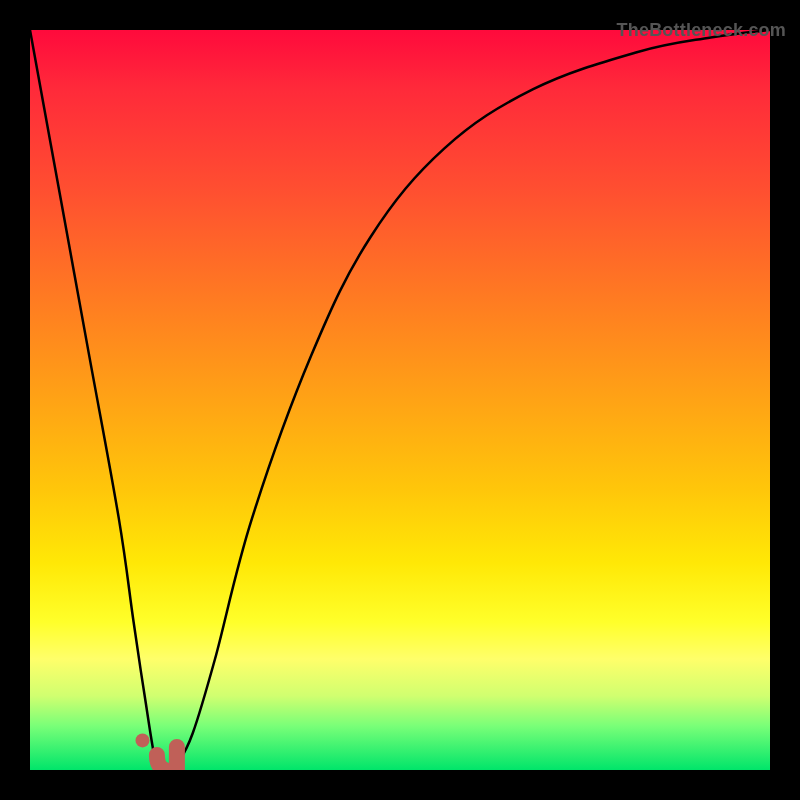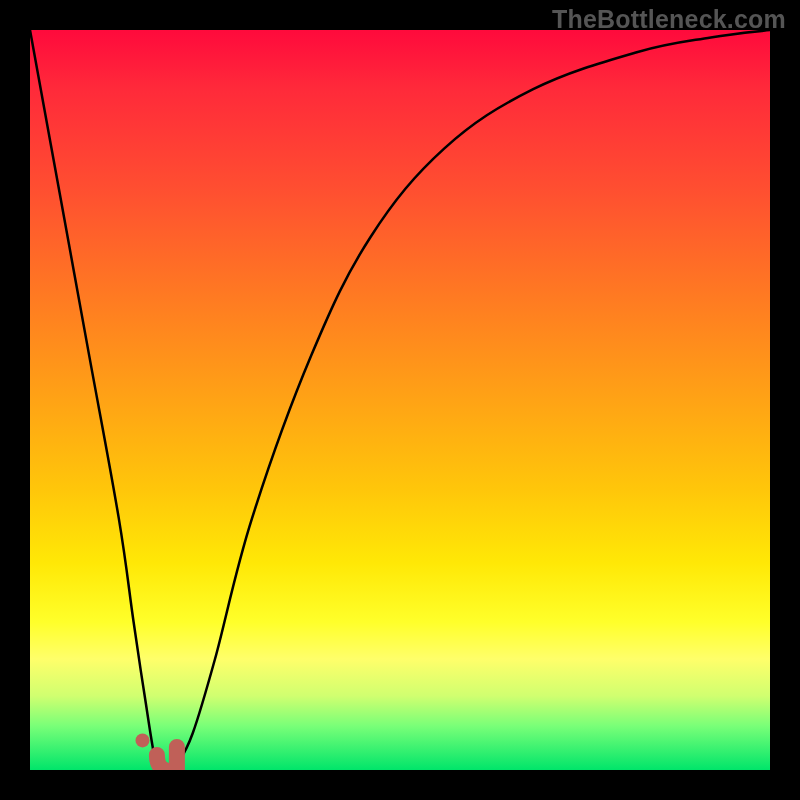--- a/index.html
+++ b/index.html
@@ -5,25 +5,25 @@
   * { margin: 0; padding: 0; box-sizing: border-box; }
   html, body { width: 800px; height: 800px; overflow: hidden; background: #000; }
   .container {
     position: relative;
     width: 800px;
     height: 800px;
     background: #000;
   }
   .watermark {
     position: absolute;
-    top: 5px;
+    top: 20px;
     right: 14px;
     color: #555555;
     font-family: Arial, Helvetica, sans-serif;
-    font-size: 25px;
+    font-size: 18px;
     font-weight: 600;
     letter-spacing: 0.2px;
     z-index: 10;
   }
   .plot-area {
     position: absolute;
     left: 30px;
     top: 30px;
     width: 740px;
     height: 740px;

